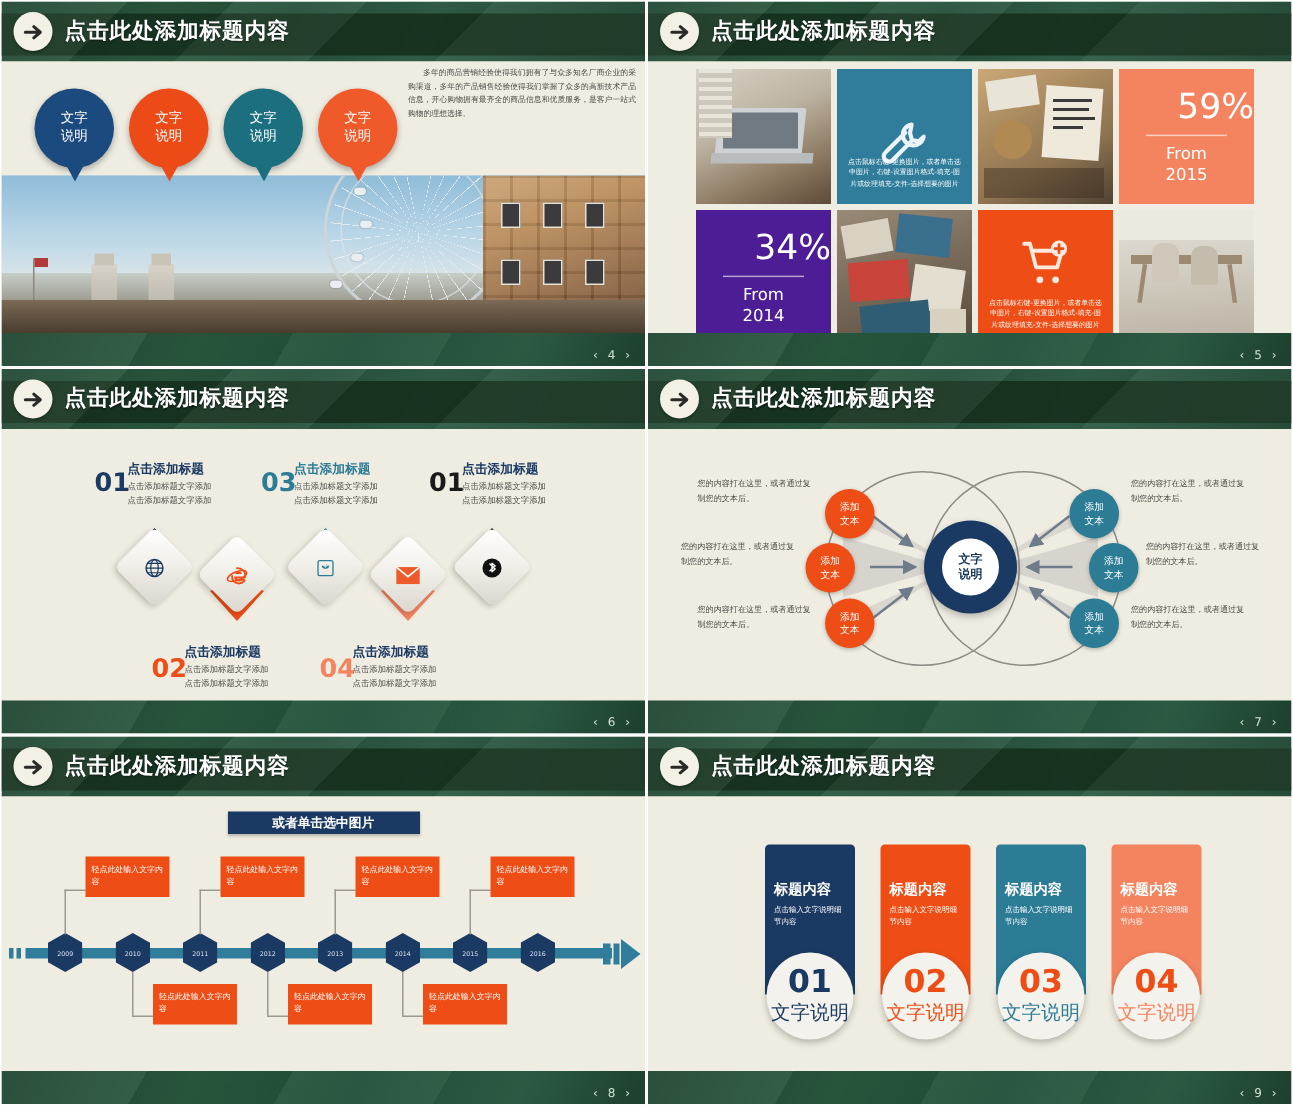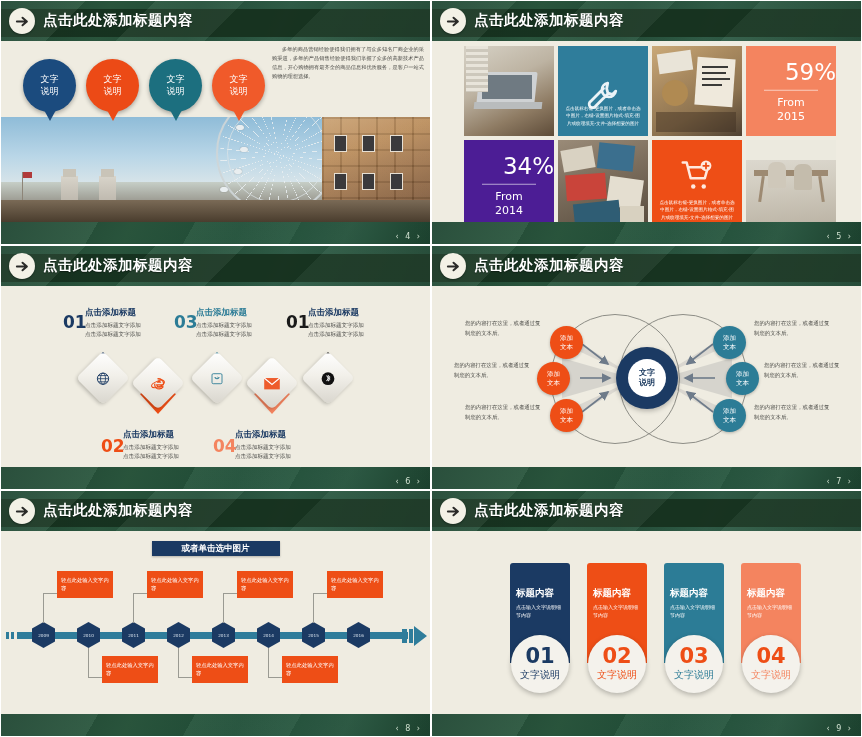--- a/index.html
+++ b/index.html
@@ -107,21 +107,21 @@
 
   
   .rib{position:absolute;width:60px;top:32px;}
   .rib-body{width:60px;height:100px;border-radius:3px 3px 0 0;box-sizing:border-box;padding:24px 6px 0 6px;color:#fff;}
   .rib-h{font-size:9.5px;font-weight:700;font-family:"DejaVu Sans",sans-serif;margin-bottom:4px;}
   .rib-p{font-size:5px;line-height:1.55;font-family:"DejaVu Sans",sans-serif;}
   .rib-circ{position:absolute;left:50%;transform:translateX(-50%);top:72px;width:58px;height:58px;border-radius:50%;
      background:#f4f2ec;box-shadow:0 2px 5px rgba(0,0,0,.25);display:flex;flex-direction:column;align-items:center;
      justify-content:center;}
   .rib-num{font-size:21px;font-weight:700;line-height:1;font-family:"DejaVu Sans",sans-serif;}
-  .rib-cap{font-size:10px;margin-top:1px;font-family:"DejaVu Sans",sans-serif;}
+  .rib-cap{font-size:13px;margin-top:1px;font-family:"DejaVu Sans",sans-serif;}
 </style>
 </head>
 <body>
 
 <div class="grid">
 
   <div class="slide">
     <div class="hdr">
       <div class="hdr-bar"></div>
     </div>

